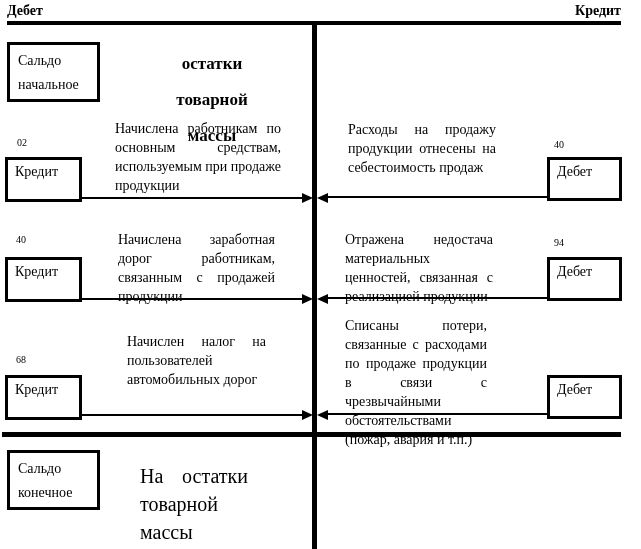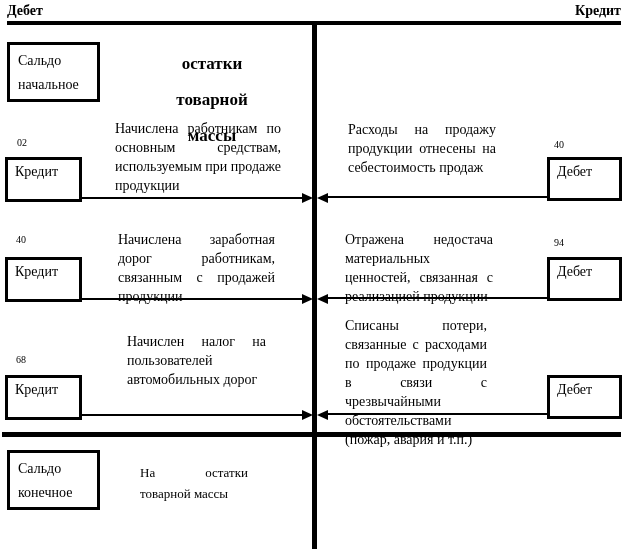--- a/index.html
+++ b/index.html
@@ -16,21 +16,21 @@
             padding:4px 0 0 7px;background:#fff;}
   .lbox{width:77px;height:45px;}
   .rbox{width:75px;height:44px;}
   .acct{font-size:10px;}
   .para{font-size:14px;line-height:19px;text-align:justify;}
   .heading{width:168px;font-size:17px;font-weight:bold;line-height:36px;text-align:center;}
   .hline{height:2px;background:#000;}
   .arr{width:0;height:0;border-top:5px solid transparent;border-bottom:5px solid transparent;}
   .arr-r{border-left:11px solid #000;}
   .arr-l{border-right:11px solid #000;}
-  .note{font-size:13px;line-height:21px;text-align:justify;}
+  .note{font-size:20px;line-height:28px;text-align:justify;}
 </style>
 </head>
 <body>
 
 <div class="canvas">
 
   <div class="abs hdr" style="left:7px;top:3px;">Дебет</div>
   <div class="abs hdr" style="right:20px;top:3px;">Кредит</div>
 
   <div class="abs rule" style="left:7px;top:21px;width:614px;height:4px;"></div>

